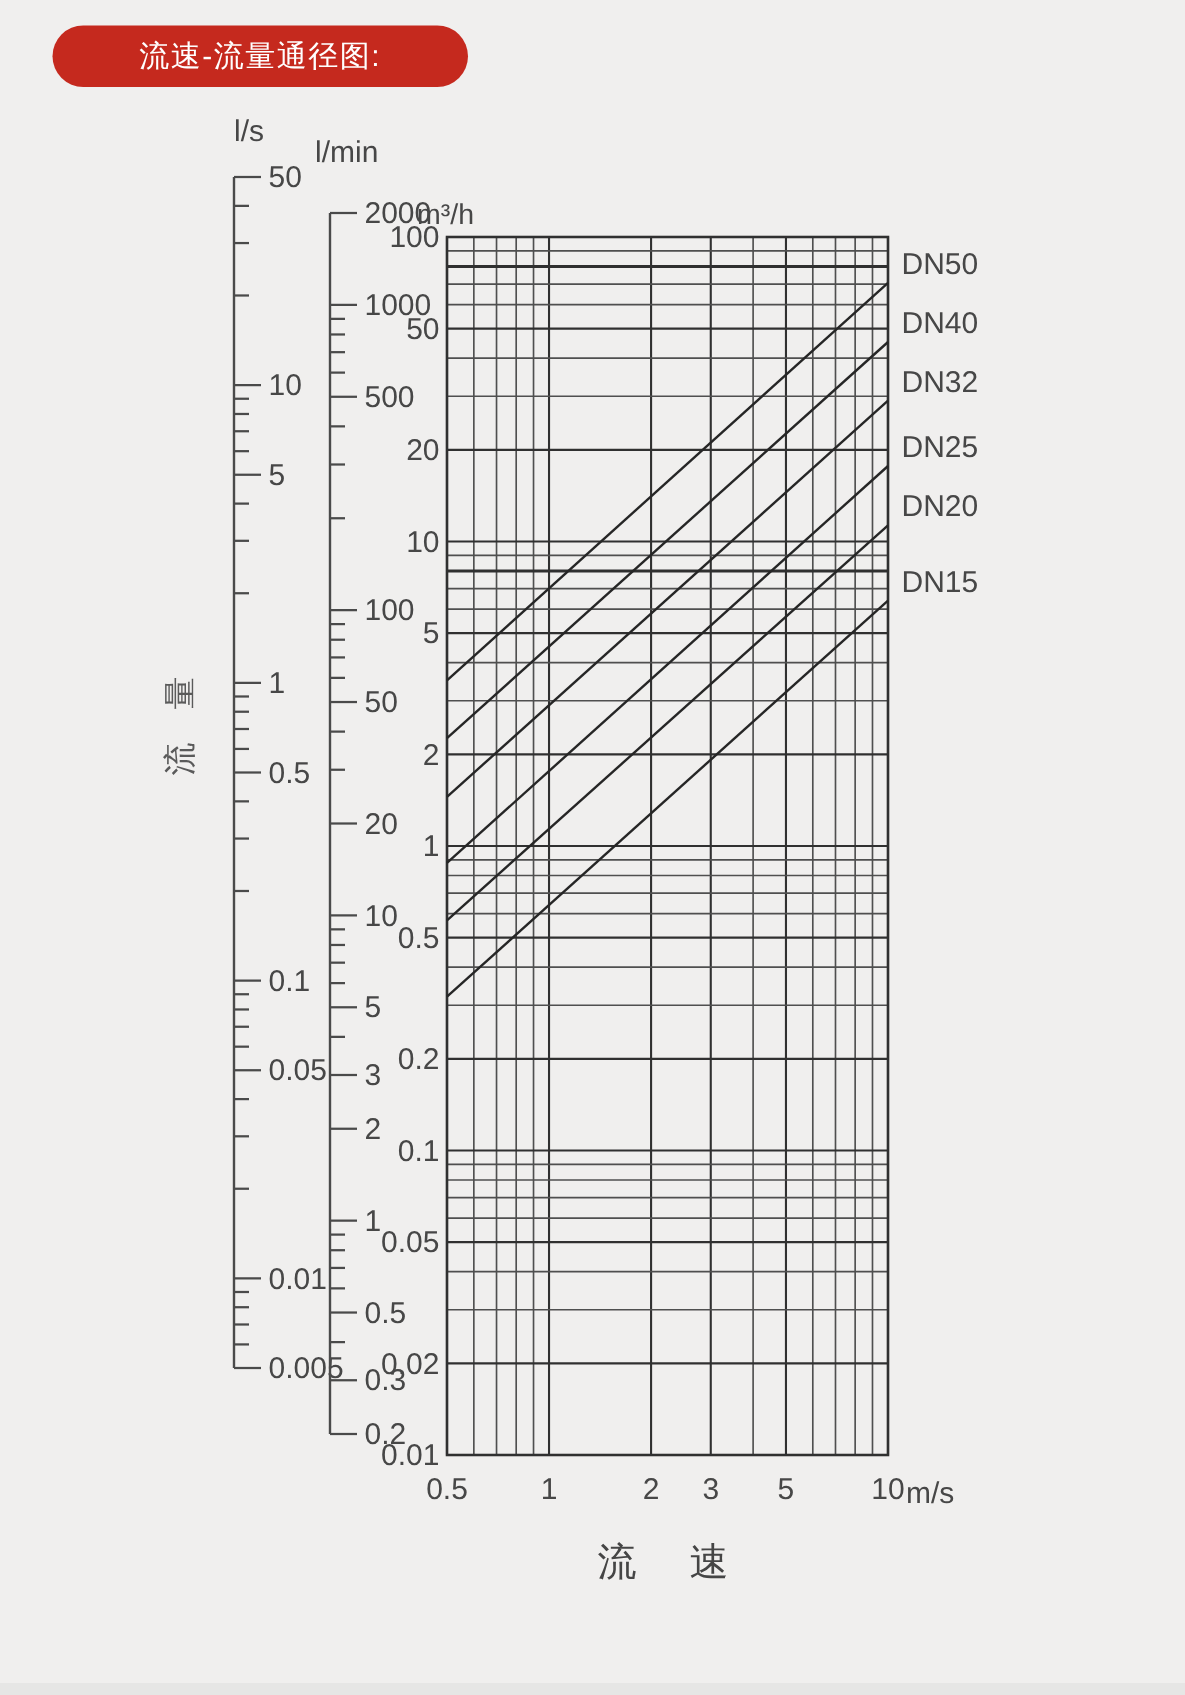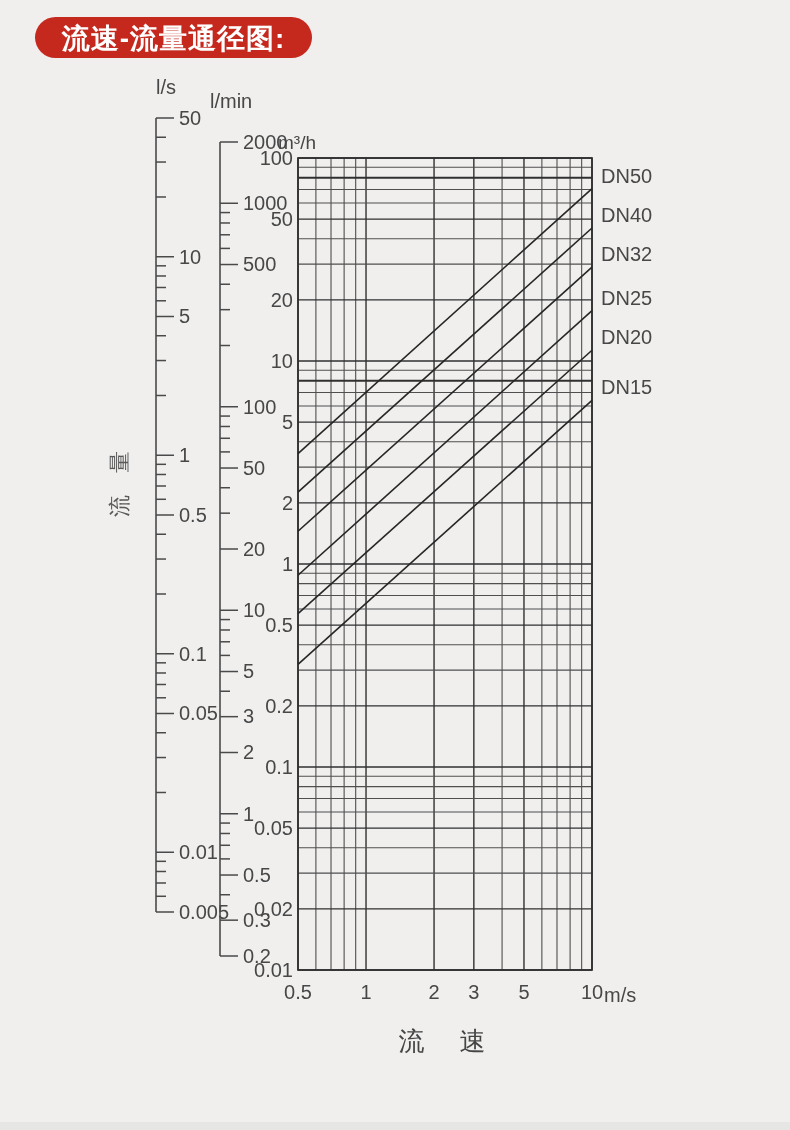--- a/index.html
+++ b/index.html
@@ -1,21 +1,21 @@
 <!DOCTYPE html>
 <html><head>
 <meta charset="utf-8">
 <style>
   html,body{margin:0;padding:0;}
   body{font-family:"Liberation Sans","DejaVu Sans",sans-serif;}
   .screen{position:relative;width:790px;height:1130px;background:#f0efee;overflow:hidden;}
   .title-pill{
     position:absolute;left:35px;top:17px;width:277px;height:41px;
-    border-radius:21px;display:flex;align-items:flex-end;justify-content:center;
-    font-size:28px;font-weight:bold;letter-spacing:1px;
+    border-radius:21px;display:flex;align-items:center;justify-content:center;
+    font-size:20px;font-weight:normal;letter-spacing:1px;
   }
   .footer-strip{position:absolute;left:0;bottom:0;width:790px;height:8px;}
   svg{position:absolute;left:0;top:0;}
   svg text{font-family:"Liberation Sans","DejaVu Sans",sans-serif;}
 </style>
 </head>
 <body>
 
 <div class="screen" style="background: rgb(240, 239, 238);">
 

